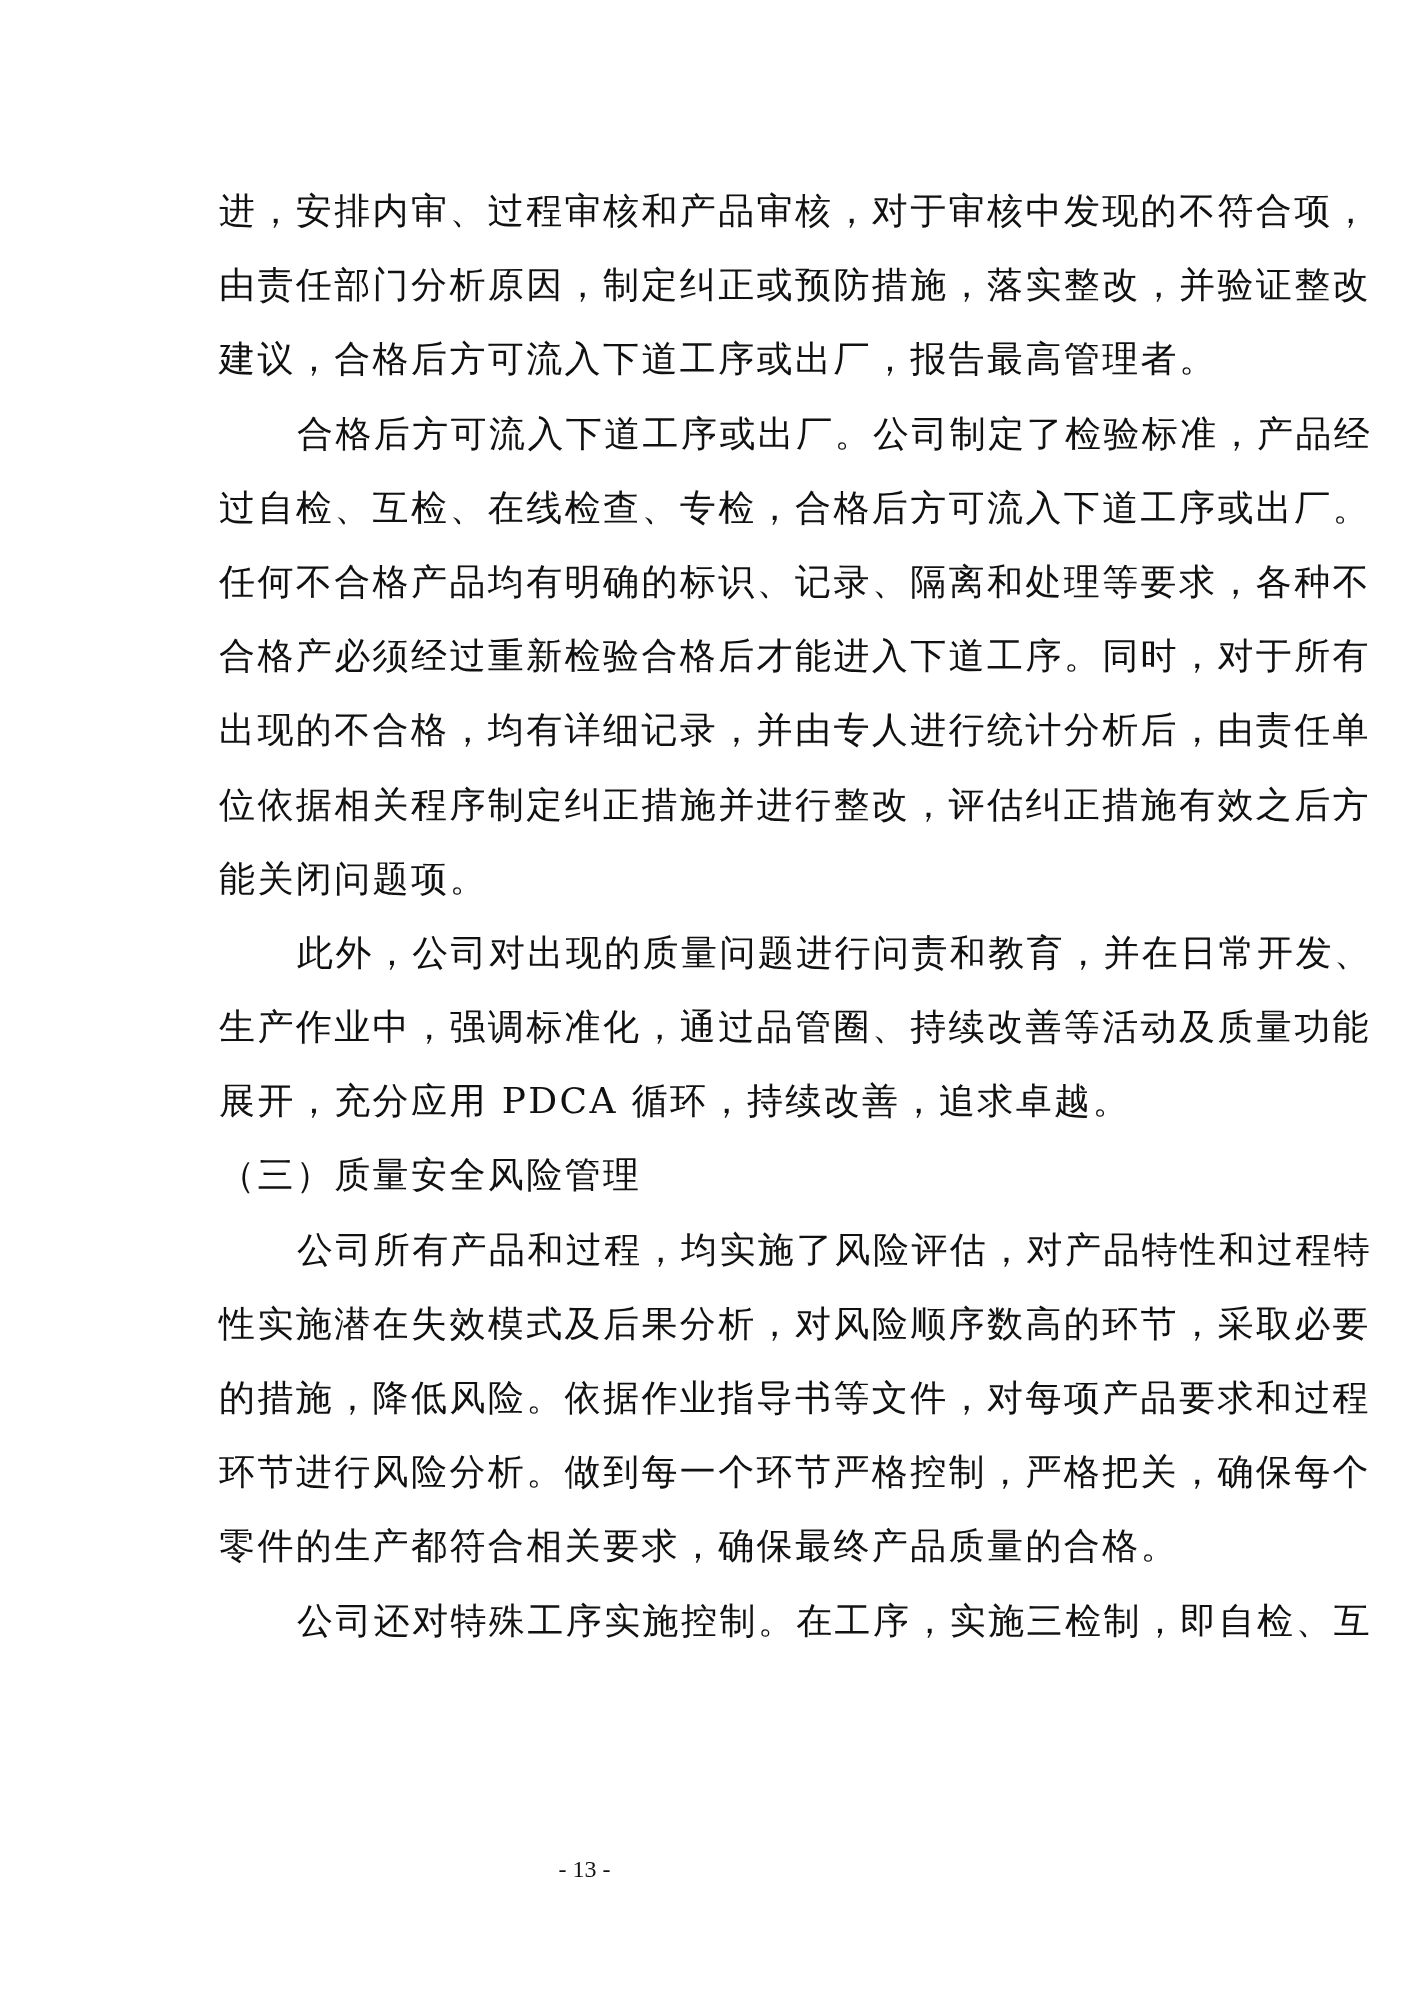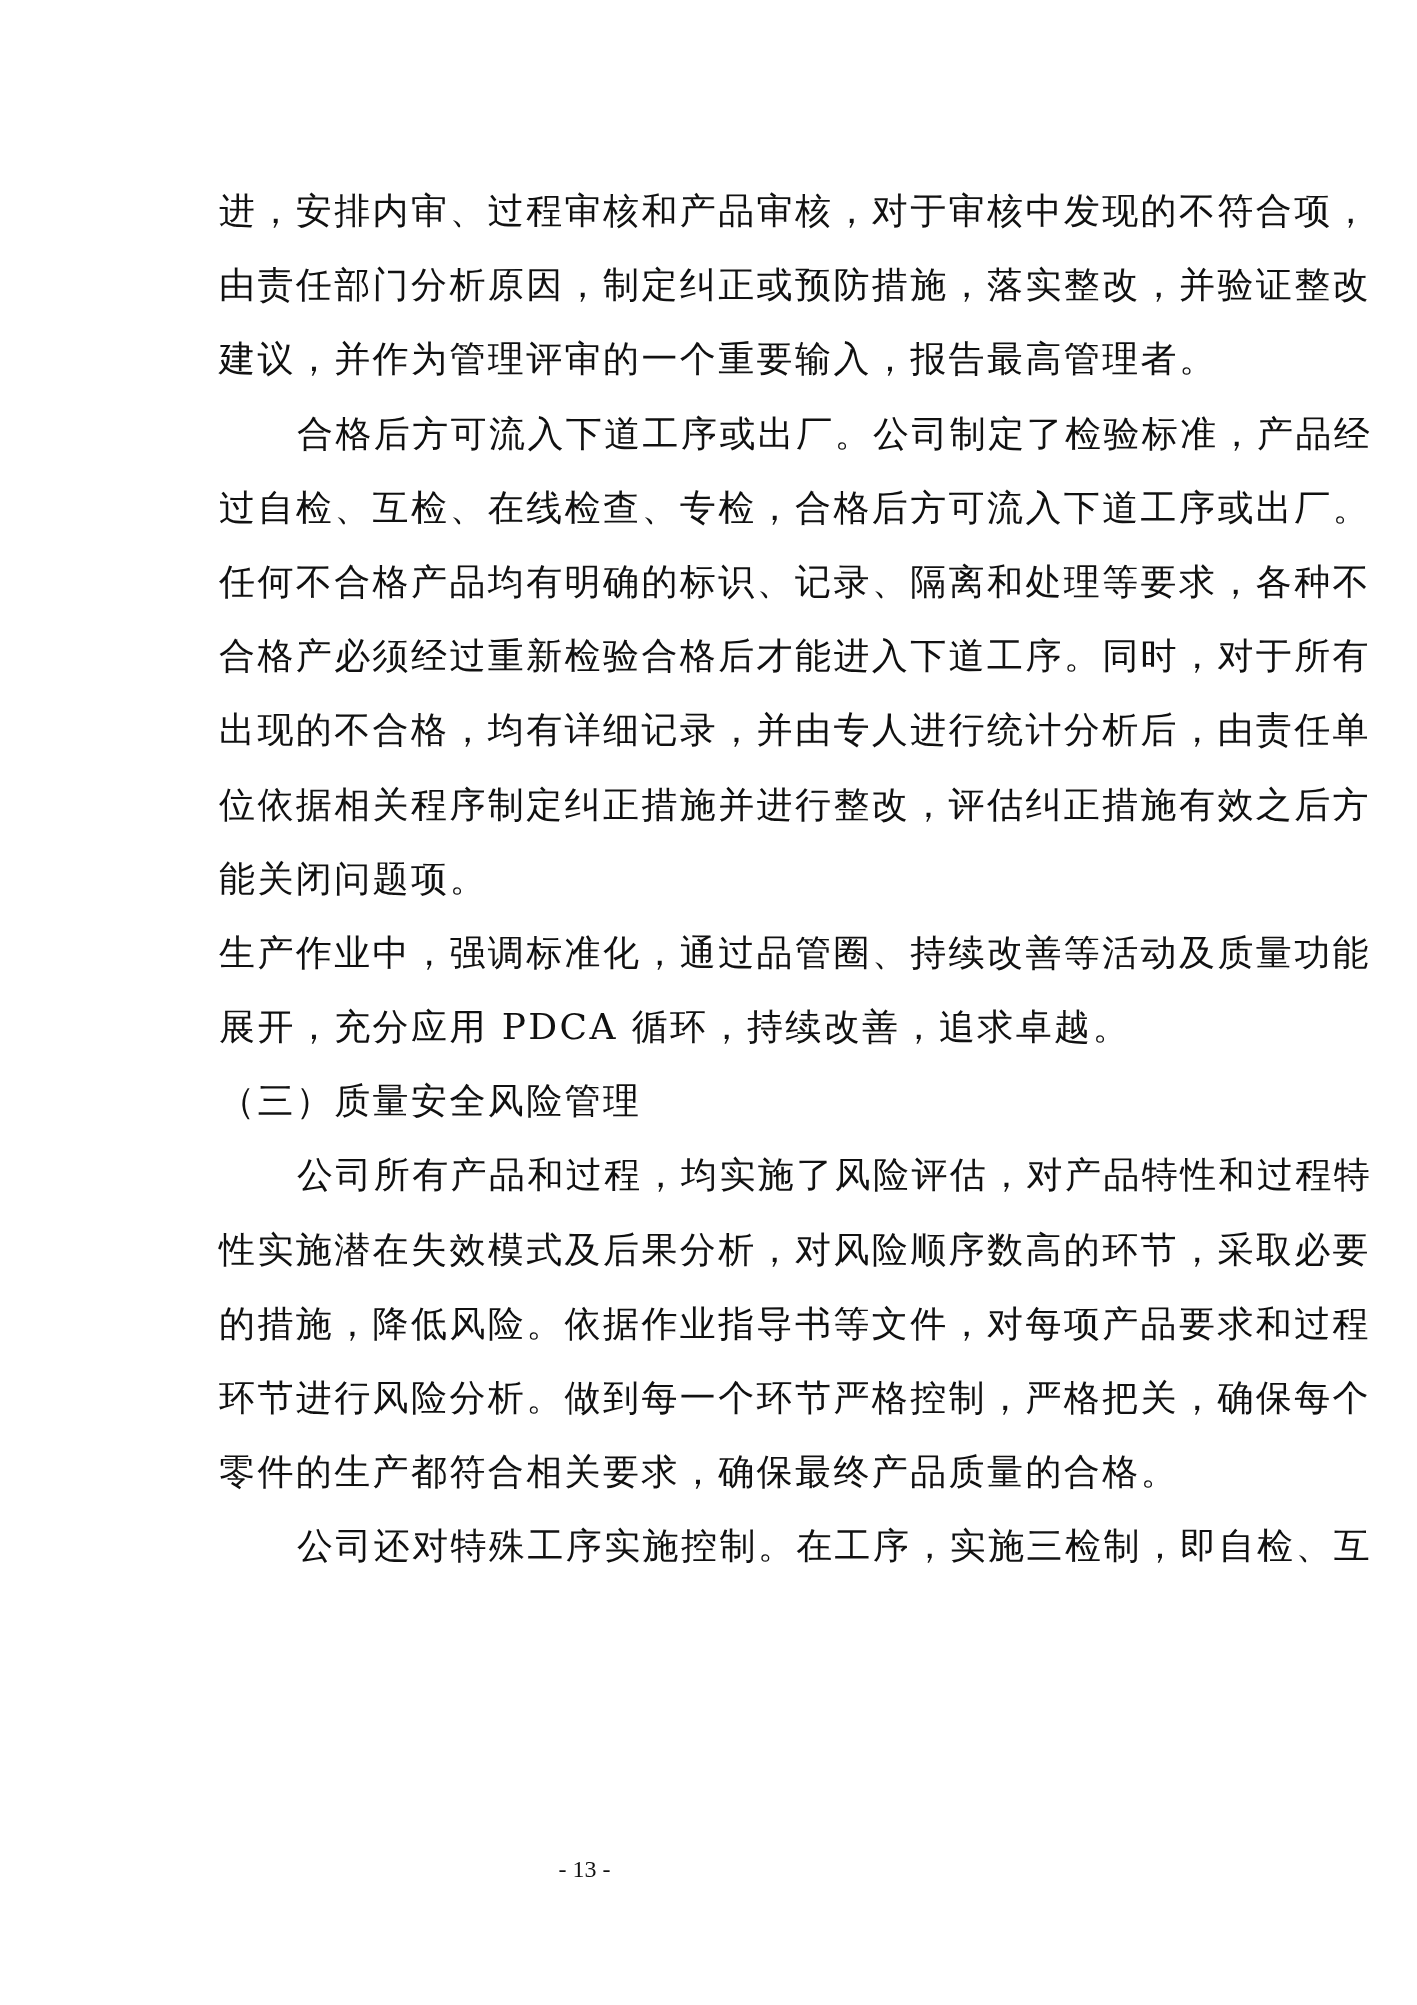--- a/index.html
+++ b/index.html
@@ -59,30 +59,31 @@
     }
   </style>
 </head>
 <body>
 
 <div class="page">
   <div class="body-text">
 
     <div class="line">进，安排内审、过程审核和产品审核，对于审核中发现的不符合项，</div>
     <div class="line">由责任部门分析原因，制定纠正或预防措施，落实整改，并验证整改</div>
-    <div class="line last">建议，并作为管理评审的一个重要输入，报告最高管理者。</div>
+    <div class="line last">建议，合格后方可流入下道工序或出厂，报告最高管理者。</div>
 
     <div class="line indent">合格后方可流入下道工序或出厂。公司制定了检验标准，产品经</div>
     <div class="line">过自检、互检、在线检查、专检，合格后方可流入下道工序或出厂。</div>
     <div class="line">任何不合格产品均有明确的标识、记录、隔离和处理等要求，各种不</div>
     <div class="line">合格产必须经过重新检验合格后才能进入下道工序。同时，对于所有</div>
     <div class="line">出现的不合格，均有详细记录，并由专人进行统计分析后，由责任单</div>
     <div class="line">位依据相关程序制定纠正措施并进行整改，评估纠正措施有效之后方</div>
     <div class="line last">能关闭问题项。</div>
 
+    <div class="line indent">此外，公司对出现的质量问题进行问责和教育，并在日常开发、</div>
     <div class="line">生产作业中，强调标准化，通过品管圈、持续改善等活动及质量功能</div>
     <div class="line last">展开，充分应用 PDCA 循环，持续改善，追求卓越。</div>
 
     <div class="line heading">（三）质量安全风险管理</div>
 
     <div class="line indent">公司所有产品和过程，均实施了风险评估，对产品特性和过程特</div>
     <div class="line">性实施潜在失效模式及后果分析，对风险顺序数高的环节，采取必要</div>
     <div class="line">的措施，降低风险。依据作业指导书等文件，对每项产品要求和过程</div>
     <div class="line">环节进行风险分析。做到每一个环节严格控制，严格把关，确保每个</div>
     <div class="line last">零件的生产都符合相关要求，确保最终产品质量的合格。</div>

